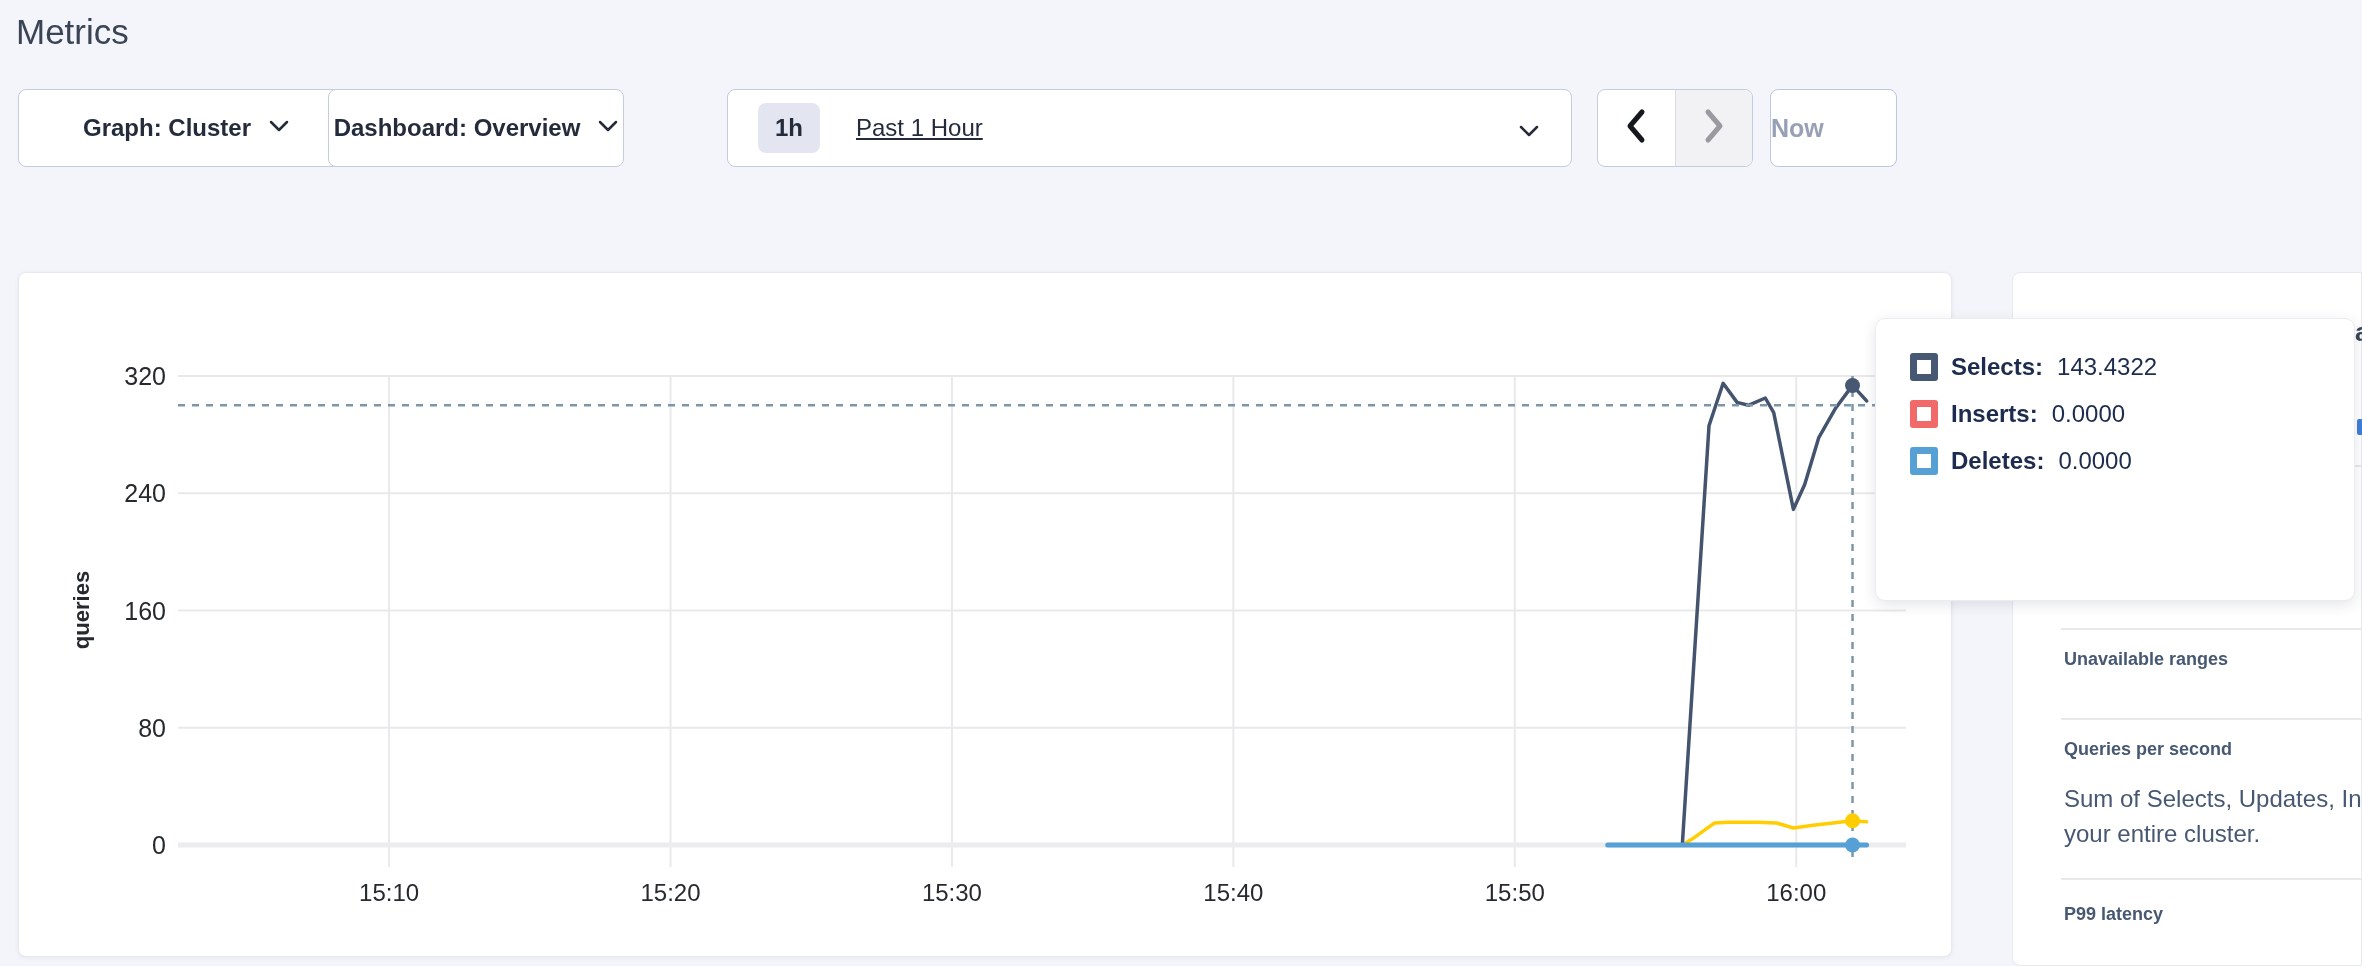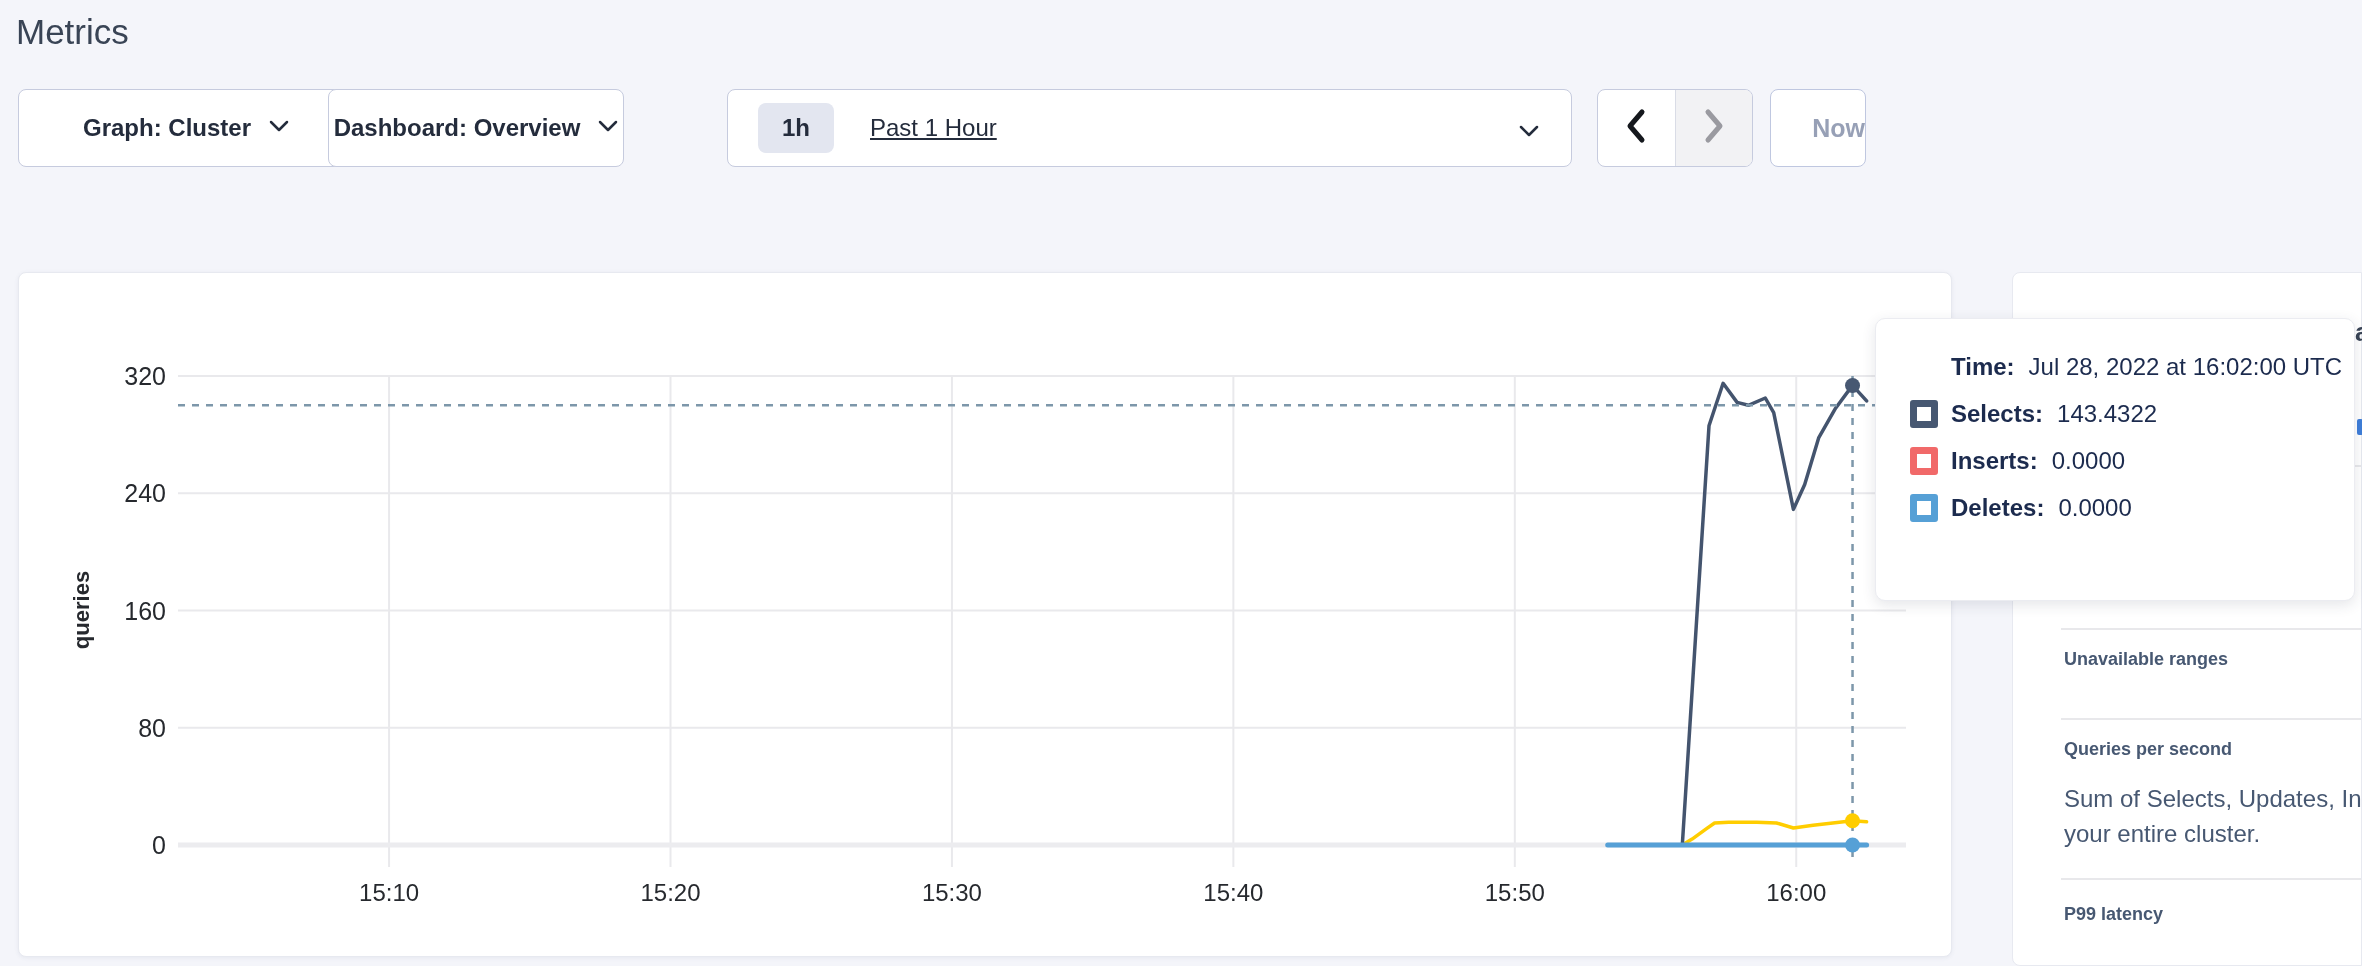--- a/index.html
+++ b/index.html
@@ -18,33 +18,33 @@
   .ctl{
     top:89px;height:78px;background:#fff;border:1px solid #c6cbde;border-radius:8px;
     display:flex;align-items:center;box-sizing:border-box;cursor:pointer;
   }
   .ctl-label{font-size:24px;font-weight:700;color:#242c3c;}
   .btn-graph{left:18px;width:336px;justify-content:center;}
   .btn-dashboard{left:328px;width:296px;justify-content:center;}
   .chev{margin-left:18px;display:inline-block;}
   .timepicker{left:727px;width:845px;padding-left:30px;}
   .tp-badge{
-    background:#e3e6f0;border-radius:8px;padding:11px 24px;
+    background:#e3e6f0;border-radius:8px;padding:11px 17px;
     font-size:24px;font-weight:700;color:#242c3c;
   }
   .tp-label{margin-left:36px;font-size:24px;font-weight:400;color:#242c3c;text-decoration:underline;}
   .tp-chev{position:absolute;right:32px;top:34px;}
   .arrow-group{
     left:1597px;top:89px;width:156px;height:78px;border:1px solid #c6cbde;border-radius:8px;
     display:flex;box-sizing:border-box;overflow:hidden;background:#fff;
   }
   .arrow-btn{width:78px;height:100%;display:flex;align-items:center;justify-content:center;cursor:pointer;}
   .arrow-btn.disabled{background:#f2f2f4;border-left:1px solid #d9dce6;cursor:default;}
   .btn-now{
-    left:1770px;width:96px;justify-content:flex-end;border-color:#bfc7e0;
+    left:1770px;width:127px;justify-content:flex-start;border-color:#bfc7e0;
   }
   .btn-now .ctl-label{color:#97a0b6;font-weight:600;font-size:25px;}
   
   .chart-card{
     left:18px;top:272px;width:1934px;height:685px;background:#fff;
     border:1px solid #e7e9f0;border-radius:8px;box-shadow:0 1px 4px rgba(70,80,110,.08);
     box-sizing:border-box;
   }
   .chart-title-wrap{position:absolute;top:36px;left:0;right:0;text-align:center;}
   .chart-title{
@@ -174,24 +174,20 @@
   <div class="sum-divider" style="top:445px"></div>
   <div class="sum-heading" style="top:466px">Queries per second</div>
   <div class="sum-desc" style="top:508px">Sum of Selects, Updates, Inser</div>
   <div class="sum-desc" style="top:543px">your entire cluster.</div>
   <div class="sum-divider" style="top:605px"></div>
   <div class="sum-heading" style="top:631px">P99 latency</div>
 </div>
 
 <div class="abs tooltip">
   <div class="tt-row">
-    <span class="tt-label tt-time-label">Time:</span>
-    <span class="tt-value">Jul 28, 2022 at 16:02:00 UTC</span>
-  </div>
-  <div class="tt-row">
     <span class="tt-sq" style="border-color: rgb(71, 88, 114);"></span>
     <span class="tt-label">Selects:</span>
     <span class="tt-value">143.4322</span>
   </div>
   <div class="tt-row">
     <span class="tt-sq" style="border-color: rgb(241, 105, 105);"></span>
     <span class="tt-label">Inserts:</span>
     <span class="tt-value">0.0000</span>
   </div>
   <div class="tt-row">

